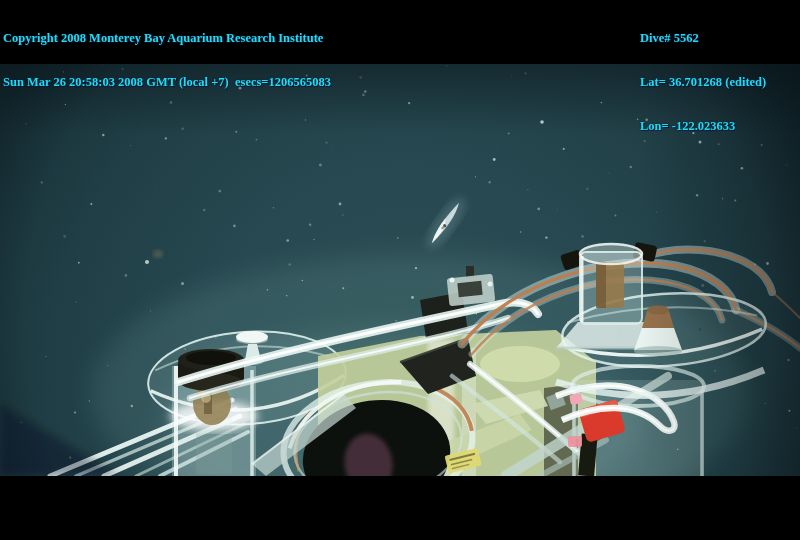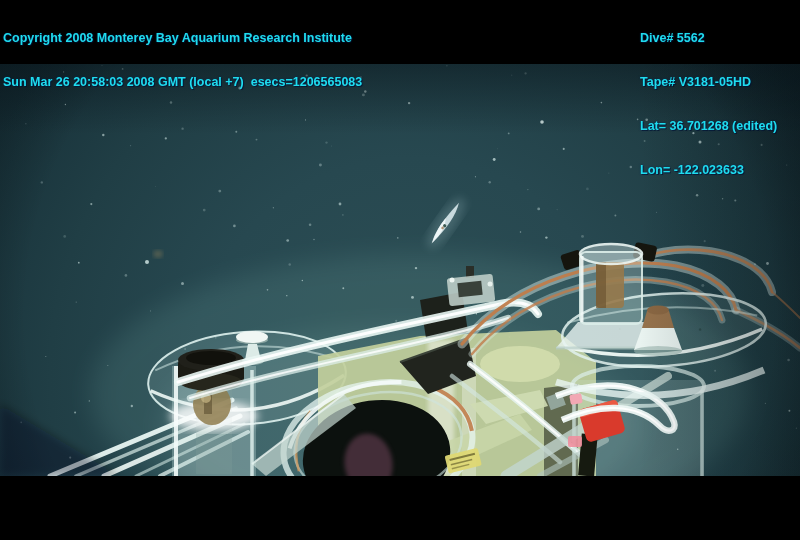--- a/index.html
+++ b/index.html
@@ -1,18 +1,18 @@
 <!DOCTYPE html>
 <html><head>
 <meta charset="utf-8">
 <style>
   html,body{margin:0;padding:0;background:#000;}
   #screen{
     position:relative;width:800px;height:540px;background:#000;overflow:hidden;
-    font-family:Liberation Sans, sans-serif;
+    font-family:Liberation Serif, serif;
   }
   #scene-svg{position:absolute;left:0;top:64px;width:800px;height:412px;display:block;}
   .ovl{
     position:absolute;z-index:5;font-weight:bold;font-size:12.5px;line-height:14.6px;
     white-space:pre;letter-spacing:0;color:#1fdcee;
     text-shadow:0 0 2px rgba(0,40,90,.9),1px 1px 0 rgba(0,10,40,.6);
   }
   #ovl-top-left{left:3px;top:2px;}
   #ovl-top-right{left:640px;top:2px;}
   #ovl-bottom{left:3px;top:519px;font-size:13px;}
@@ -361,21 +361,20 @@
     </g>
   </svg>
 
   <div class="ovl" id="ovl-top-left">
     <div>Copyright 2008 Monterey Bay Aquarium Research Institute</div>
     <div>Sun Mar 26 20:58:03 2008 GMT (local +7)  esecs=1206565083</div>
   </div>
 
   <div class="ovl" id="ovl-top-right">
     <div>Dive# 5562</div>
-    <div>Tape# V3181-05HD</div>
     <div>Lat= 36.701268 (edited)</div>
     <div>Lon= -122.023633</div>
   </div>
 
   <div class="ovl" id="ovl-bottom">
     
   </div>
 </div>
 
 </body></html>

